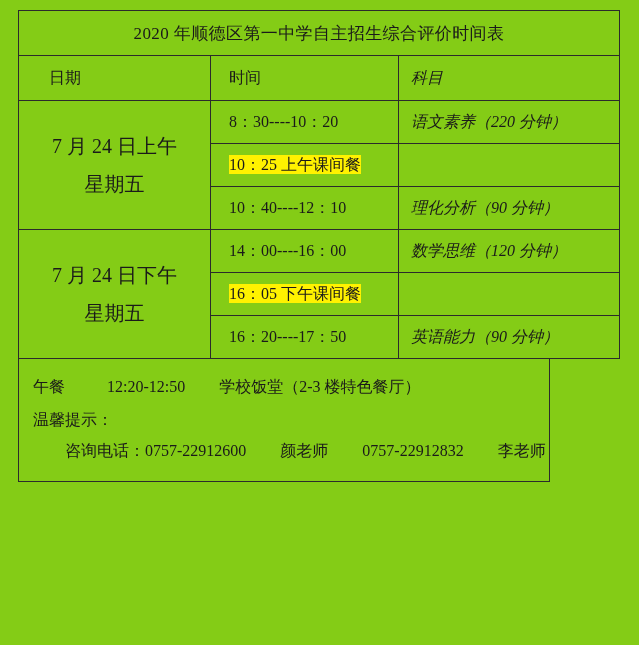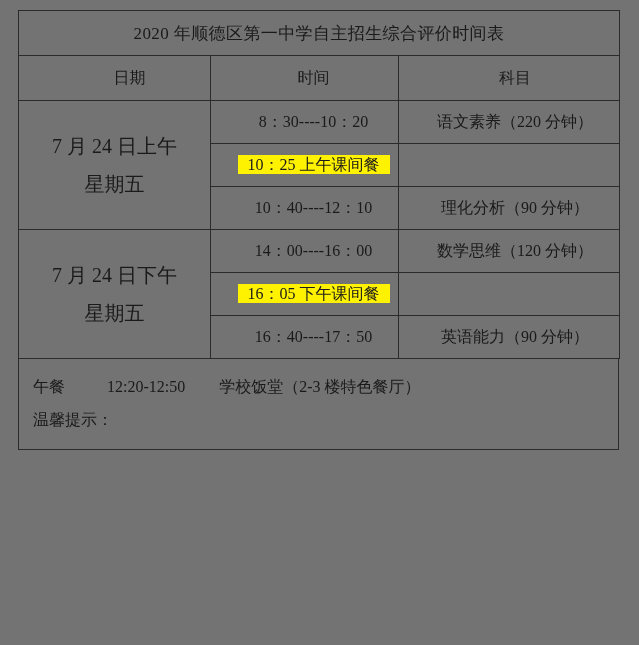--- a/index.html
+++ b/index.html
@@ -13,69 +13,69 @@
     font-family: "Liberation Serif", "DejaVu Serif", serif;
     color: #1a1a1a;
     overflow: hidden;
   }
   .page {
     position: relative;
     width: 639px;
     height: 645px;
     box-sizing: border-box;
     padding: 10px 18px 0 18px;
-    background: #737373;
+    background: #84cc16;
   }
   table.sched {
     border-collapse: collapse;
     width: 601px;
     table-layout: fixed;
   }
   table.sched td {
     border: 1px solid #2b2b2b;
     padding: 0;
     vertical-align: middle;
-    text-align: center;
+    text-align: left;
     height: 42px;
   }
   .title-cell {
     text-align: center !important;
     font-size: 17px;
     letter-spacing: 0.4px;
     height: 44px !important;
   }
   .hdr {
     font-size: 16px;
     height: 44px !important;
   }
   .pad-l-30 { padding-left: 30px !important; }
   .pad-l-18 { padding-left: 18px !important; }
-  .pad-l-12 { padding-left: 12px !important; }
+  .pad-l-12 { padding-left: 12px !important; font-style: italic; }
 
   .daycell {
     text-align: center !important;
     font-size: 20px;
     line-height: 1.9;
   }
   .daycell .l2 { display: block; }
 
   .time {
     font-size: 16px;
   }
   .subj {
     font-size: 16px;
   }
   .hl {
     background: #fff200;
-    padding: 1px 10px;
+    padding: 1px 0;
     margin-top: 14px;
   }
 
   .notes {
-    width: 601px;
+    width: 532px;
     border: 1px solid #2b2b2b;
     border-top: none;
     box-sizing: border-box;
     padding: 12px 8px 14px 14px;
     font-size: 16px;
     line-height: 1.95;
   }
   .note-row { white-space: pre; }
   .tip-title { margin-top: 2px; }
   .tip-body {
@@ -135,28 +135,29 @@
           <span class="l2">星期五</span>
         </td>
         <td class="time pad-l-18">14：00----16：00</td>
         <td class="subj pad-l-12">数学思维（120 分钟）</td>
       </tr>
       <tr>
         <td class="time pad-l-18"><span class="hl">16：05 下午课间餐</span></td>
         <td class="subj pad-l-12"></td>
       </tr>
       <tr>
-        <td class="time pad-l-18">16：40----17：50</td>
+        <td class="time pad-l-18">16：20----17：50</td>
         <td class="subj pad-l-12">英语能力（90 分钟）</td>
       </tr>
     </tbody>
   </table>
 
   <div class="notes">
     <div class="note-row"><span>午餐</span><span class="sp-w"></span><span>12:20-12:50</span><span class="sp-m"></span><span>学校饭堂（2-3 楼特色餐厅）</span></div>
 
 
     <div class="tip-title">温馨提示：</div>
 
 
+    <div class="tip-phone"><span>咨询电话：</span><span>0757-22912600</span><span class="sp-m"></span><span>颜老师</span><span class="sp-m"></span><span>0757-22912832</span><span class="sp-m"></span><span>李老师</span></div>
   </div>
 
 </div>
 
 </body></html>

